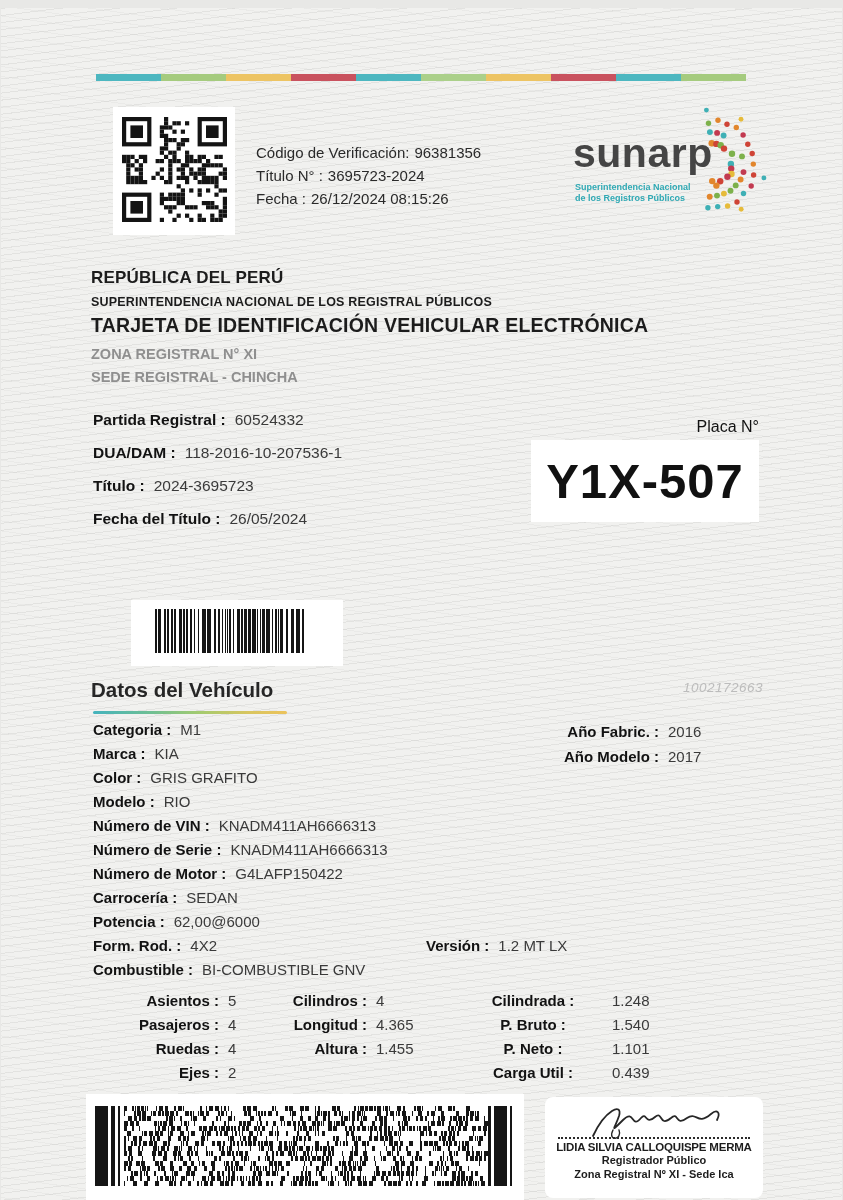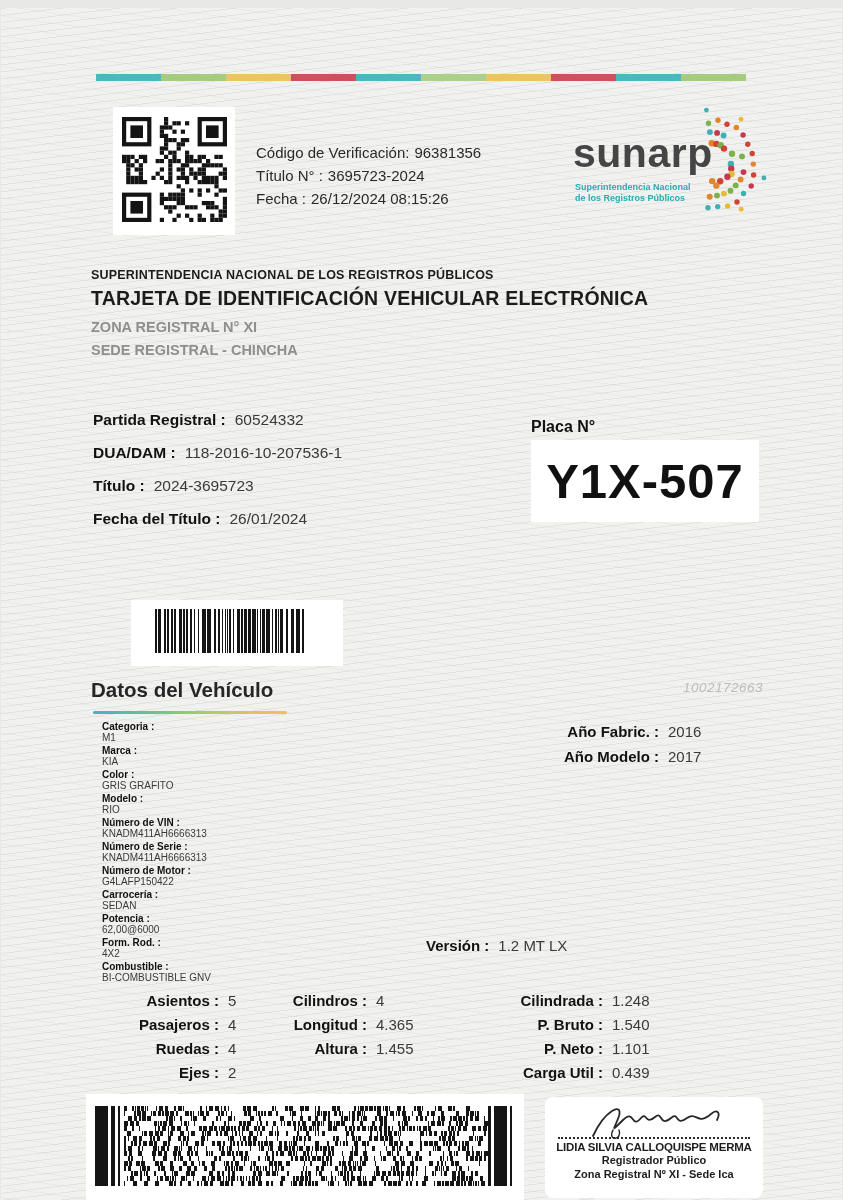--- a/index.html
+++ b/index.html
@@ -39,50 +39,50 @@
   .hdr .h3 { font-size:19.5px; font-weight:800; letter-spacing:0.2px; margin-bottom:9px;text-align:right; }
   .hdr .h4 { font-size:14.5px; font-weight:700; color:#8f8f8f; margin-bottom:7px; }
 
   
   .regblock { left:92px; top:403px; }
   .frow { display:flex; align-items:baseline; }
   .regblock .frow { height:33px; font-size:15.5px; }
   .flabel { font-weight:800; color:#121212; white-space:pre; }
   .fvalue { margin-left:9px; color:#3a3a3a; white-space:pre; }
 
-  .plate-label { left:530px; top:410px; width:228px; text-align:left; font-size:16px; font-weight:700; color:#121212; }
+  .plate-label { left:530px; top:410px; width:228px; text-align:right; font-size:16px; font-weight:400; color:#121212; }
   .plate-box { left:530px; top:432px; width:228px; height:82px; background:#fff; display:flex; align-items:center; justify-content:center; }
   .plate-box .num { font-size:49px; font-weight:900; letter-spacing:1px; color:#111; }
 
   
   .bc1-box { left:130px; top:592px; width:212px; height:66px; background:#fff; display:flex; align-items:center; }
   .bc1-box .bars { margin-left:24px; }
 
   
   .sec-title { left:90px; top:670px; font-size:20.5px; font-weight:800; color:#262626; }
   .sec-underline { left:92px; top:703px; width:194px; height:3px;
     background:linear-gradient(90deg,#44b3bd 0%,#6fbf93 30%,#a4cb6f 55%,#d8c55f 80%,#ecc35b 100%); border-radius:2px; }
   .sec-ref { left:560px; top:672px; width:202px; text-align:right; font-size:13.5px; color:#bcbcbc; letter-spacing:0.5px;font-style:italic; }
 
   
   .vfields { left:92px; top:713px; }
-  .vfields .frow { height:24px; font-size:10px;flex-direction:column; }
+  .vfields .frow { height:24px; font-size:15px; }
   .years { left:540px; top:715px; }
   .years .frow { height:25px; font-size:15px; }
   .years .flabel { display:inline-block; width:118px; text-align:right; }
   .version { left:425px; top:929px; }
   .version .frow { font-size:15px; }
 
   
   .stats { left:90px; top:984px; width:580px; display:flex; }
   .stats .frow { height:24px; font-size:15px; }
   .stats .flabel { display:inline-block; text-align:right; }
   .stats .col1 .flabel { width:128px; }
   .stats .col2 .flabel { width:104px; }
-  .stats .col3 .flabel { width:140px; }
+  .stats .col3 .flabel { width:140px;text-align:center; }
   .stats .col1 { width:172px; }
   .stats .col2 { width:200px; }
   .stats .col3 { width:208px; }
 
   
   .bc2-box { left:85px; top:1086px; width:438px; height:108px; background:#fff; display:flex; align-items:center; justify-content:center; }
   .sig-box { left:544px; top:1089px; width:218px; height:101px; background:#fff; text-align:center; color:#1d1d1d; overflow:hidden;border-radius:8px; }
   .sig-box svg.sig { display:block; margin:3px auto -7px auto; }
   .sig-dots { width:88%; margin:0 auto 2px auto; border-top:2px dotted #2a2a2a; }
   .sig-name { font-size:11.5px; font-weight:800; letter-spacing:-0.2px; }
@@ -347,42 +347,43 @@
           <circle cx="15.4" cy="87.6" r="3.20" fill="#e2862c"></circle>
           <circle cx="16.0" cy="97.6" r="2.95" fill="#7db14b"></circle>
           <circle cx="16.7" cy="108.6" r="2.70" fill="#3fb0b5"></circle>
           <circle cx="11.2" cy="83.1" r="3.20" fill="#e2862c"></circle>
           <circle cx="8.7" cy="98.8" r="2.95" fill="#e2862c"></circle>
           <circle cx="6.9" cy="109.7" r="2.70" fill="#3fb0b5"></circle>
         </svg></div>
   </div>
 
   <div class="abs hdr">
-    <div class="h2">SUPERINTENDENCIA NACIONAL DE LOS REGISTROS PÚBLICOS</div>
+    <div class="h1">REPÚBLICA DEL PERÚ</div>
+    <div class="h2">SUPERINTENDENCIA NACIONAL DE LOS REGISTRAL PÚBLICOS</div>
     <div class="h3">TARJETA DE IDENTIFICACIÓN VEHICULAR ELECTRÓNICA</div>
     <div class="h4">ZONA REGISTRAL N° XI</div>
     <div class="h4">SEDE REGISTRAL - CHINCHA</div>
   </div>
 
   <div class="abs regblock">
     <div class="frow">
         <span class="flabel">Partida Registral :</span>
         <span class="fvalue">60524332</span>
       </div>
     <div class="frow">
         <span class="flabel">DUA/DAM :</span>
         <span class="fvalue">118-2016-10-207536-1</span>
       </div>
     <div class="frow">
         <span class="flabel">Título :</span>
         <span class="fvalue">2024-3695723</span>
       </div>
     <div class="frow">
         <span class="flabel">Fecha del Título :</span>
-        <span class="fvalue">26/01/2024</span>
+        <span class="fvalue">26/05/2024</span>
       </div>
   </div>
 
   <div class="abs plate-label">Placa N°</div>
   <div class="abs plate-box">
     <span class="num">Y1X-507</span>
   </div>
 
   <div class="abs bc1-box">
     <div class="bars" id="bc1"><svg width="152" height="44" viewBox="0 0 152 44" xmlns="http://www.w3.org/2000/svg">

